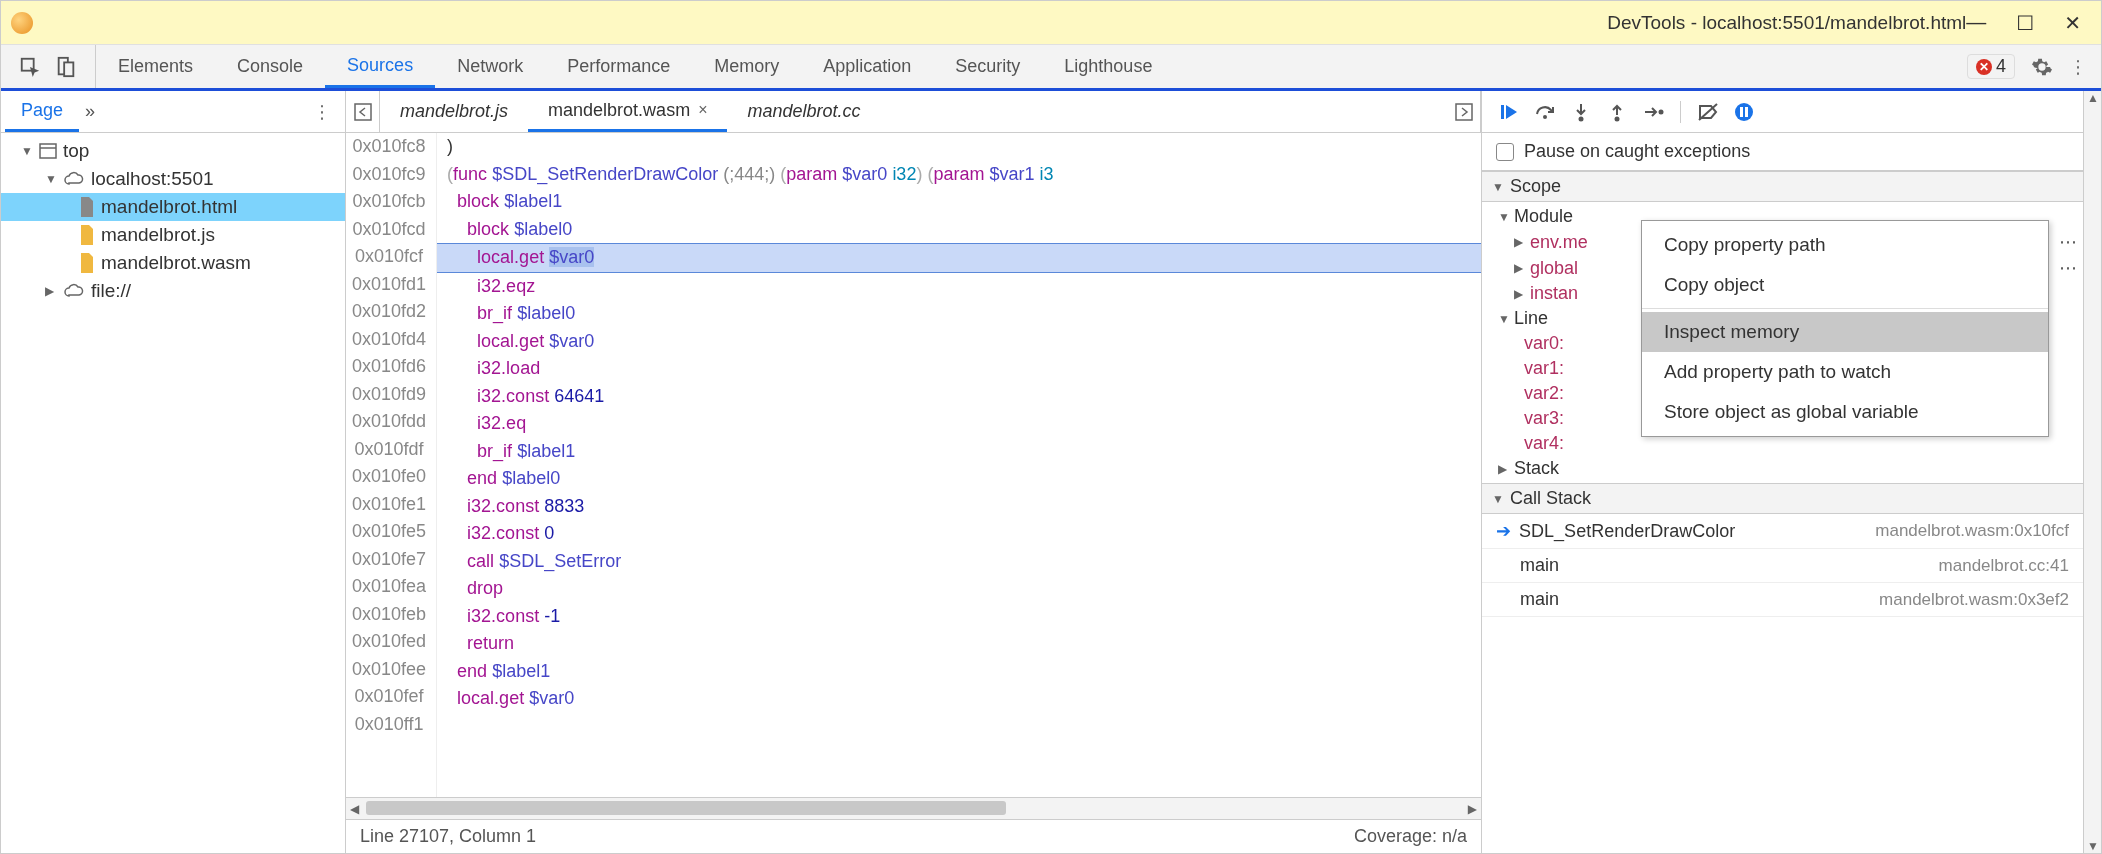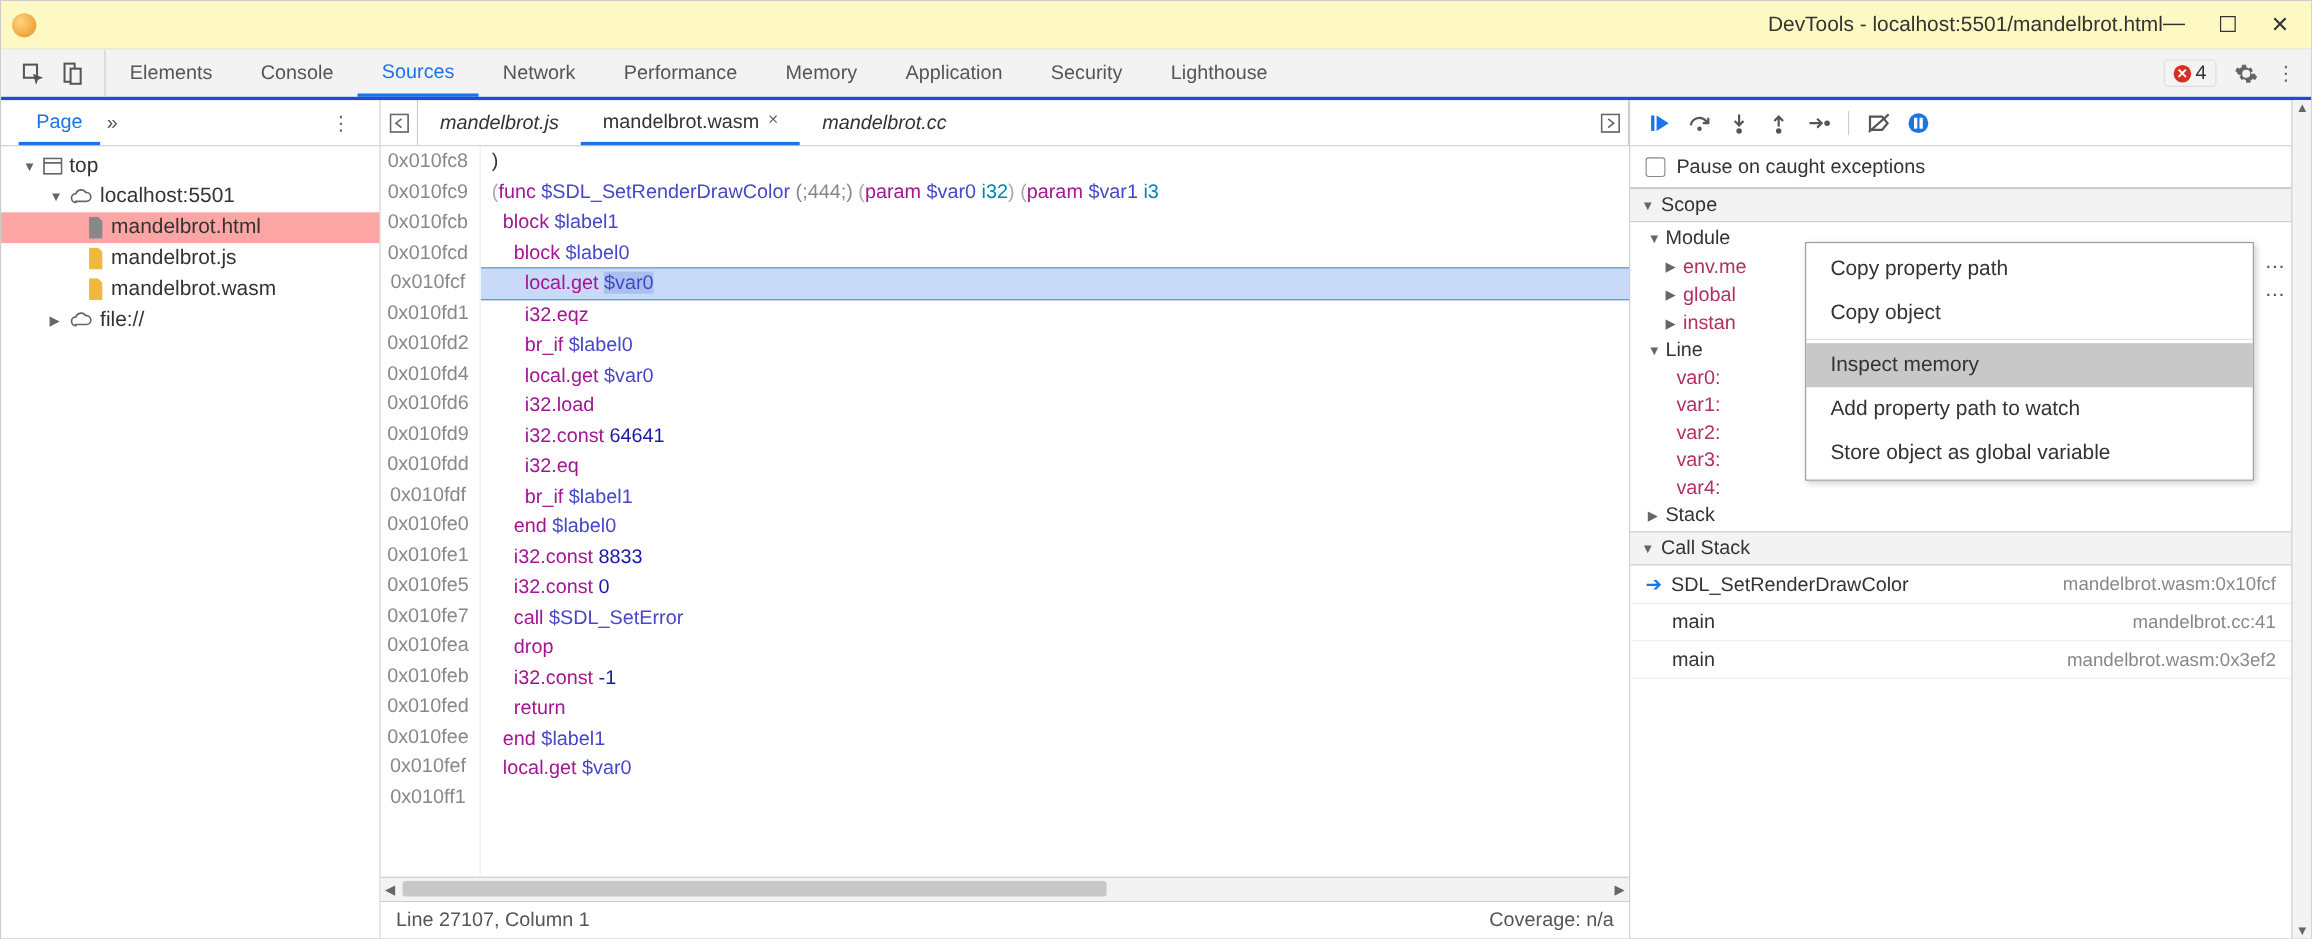--- a/index.html
+++ b/index.html
@@ -15,28 +15,28 @@
 .tabbar .tabs { display: flex; height: 100%; }
 .tabbar .tab { padding: 0 22px; display: flex; align-items: center; color: #555; cursor: pointer; height: 100%; }
 .tabbar .tab.active { color: #1a73e8; border-bottom: 3px solid #1a73e8; }
 .tabbar .right { margin-left: auto; display: flex; align-items: center; gap: 16px; padding-right: 14px; }
 .err-badge { display: flex; align-items: center; gap: 4px; border: 1px solid #ddd; border-radius: 4px; padding: 1px 8px; }
 .err-badge .dot { width: 16px; height: 16px; border-radius: 50%; background: #d93025; color: #fff; display: flex; align-items: center; justify-content: center; font-size: 12px; font-weight: bold; }
 .gear-icon, .dots-icon { color: #666; cursor: pointer; }
 
 .main { flex: 1; display: flex; min-height: 0; }
 .col-nav { width: 345px; border-right: 1px solid #ccc; display: flex; flex-direction: column; }
-.col-nav .nav-header { height: 42px; display: flex; align-items: center; border-bottom: 1px solid #ccc; padding: 0 16px; }
+.col-nav .nav-header { height: 42px; display: flex; align-items: center; border-bottom: 1px solid #ccc; padding: 0 4px; }
 .nav-header .nav-tab { padding: 0 16px; height: 100%; display: flex; align-items: center; color: #333; cursor: pointer; }
 .nav-header .nav-tab.active { color: #1a73e8; border-bottom: 3px solid #1a73e8; }
 .nav-header .more { margin-left: 6px; color: #555; }
 .nav-header .kebab { margin-left: auto; margin-right: 10px; color: #666; cursor: pointer; }
 .tree { padding: 4px 0; font-size: 19px; }
 .tree-row { display: flex; align-items: center; padding: 3px 8px; cursor: pointer; gap: 6px; }
-.tree-row.selected { background: #fca5a5; }
+.tree-row.selected { background: #7dd3fc; }
 .tri { font-size: 12px; color: #666; width: 12px; }
 .indent-1 { padding-left: 20px; }
 .indent-2 { padding-left: 44px; }
 .indent-3 { padding-left: 78px; }
 
 .col-code { flex: 1; border-right: 1px solid #ccc; display: flex; flex-direction: column; min-width: 0; }
 .code-tabs { height: 42px; display: flex; align-items: center; border-bottom: 1px solid #ccc; }
 .code-tabs .navbtn { width: 34px; height: 100%; display: flex; align-items: center; justify-content: center; border-right: 1px solid #ccc; color: #666; cursor: pointer; }
 .code-tabs .file-tab { padding: 0 20px; height: 100%; display: flex; align-items: center; gap: 8px; color: #333; cursor: pointer; }
 .code-tabs .file-tab.active { border-bottom: 3px solid #1a73e8; }

